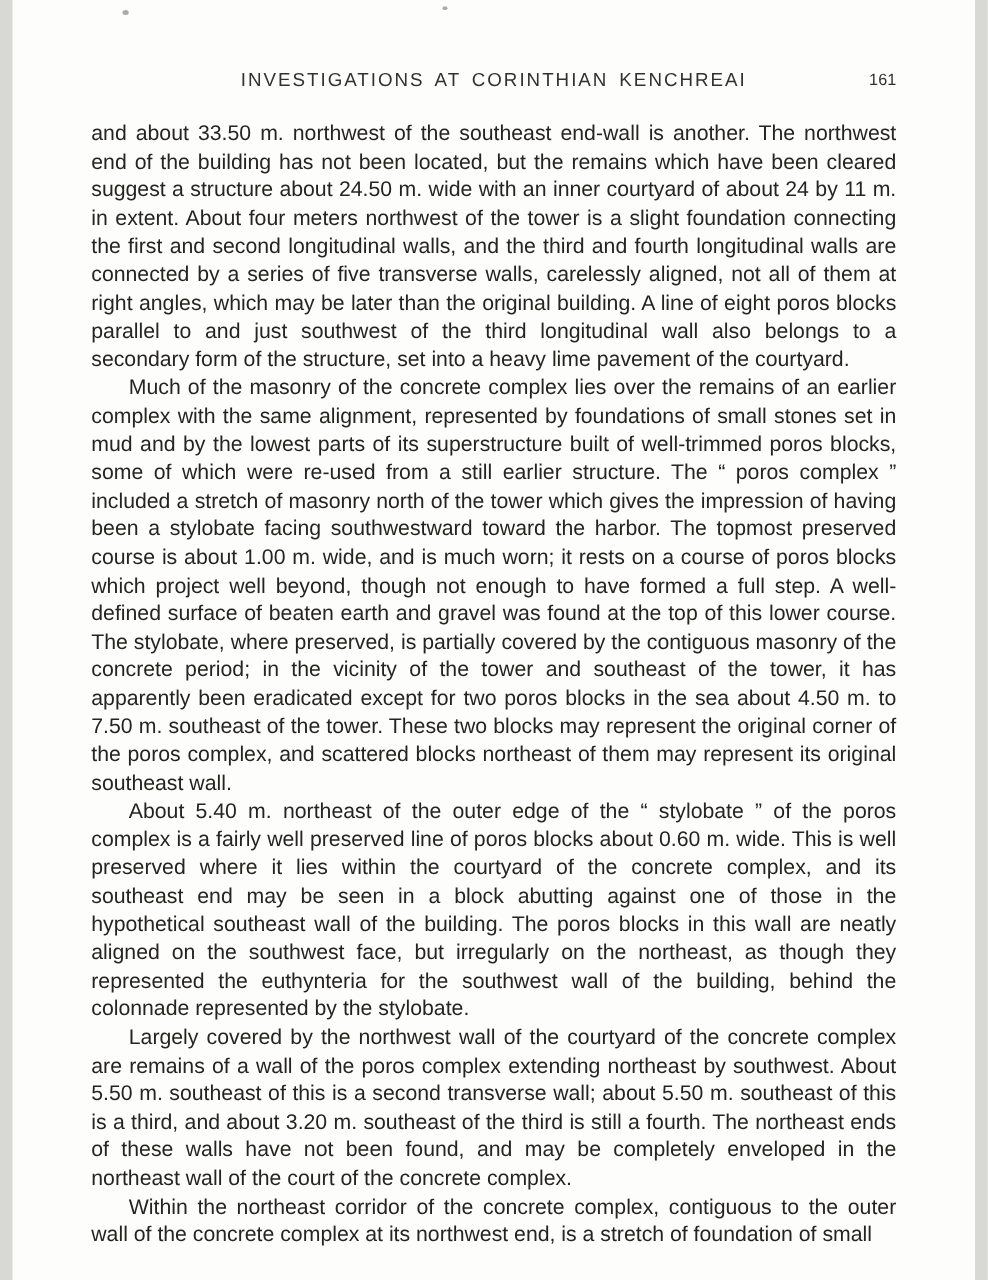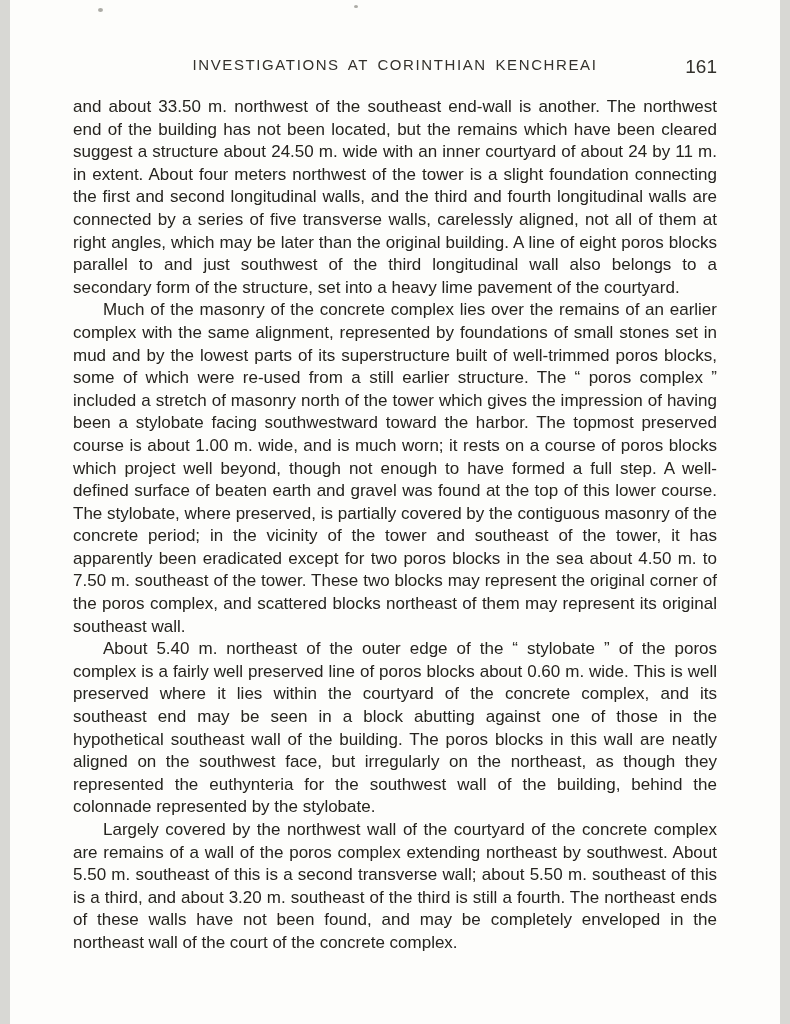--- a/index.html
+++ b/index.html
@@ -31,21 +31,21 @@
     text-align: center;
     font-size: 15px;
     letter-spacing: 1.6px;
     word-spacing: 3px;
     color: #33312c;
   }
   .page-number {
     position: absolute;
     right: 0;
     top: 0;
-    font-size: 19px;
+    font-size: 13px;
     color: #33312c;
   }
   .body-text {
     text-align: justify;
     font-size: 17px;
     line-height: 22.6px;
   }
   .body-text p {
     margin: 0;
     text-indent: 30px;
@@ -74,15 +74,16 @@
   <div class="running-header">
     <span class="head-title">INVESTIGATIONS AT CORINTHIAN KENCHREAI</span>
     <span class="page-number">161</span>
   </div>
 
   <div class="body-text">
     <p class="no-indent">and about 33.50 m. northwest of the southeast end-wall is another.  The northwest end of the building has not been located, but the remains which have been cleared suggest a structure about 24.50 m. wide with an inner courtyard of about 24 by 11 m. in extent.  About four meters northwest of the tower is a slight foundation connecting the first and second longitudinal walls, and the third and fourth longitudinal walls are connected by a series of five transverse walls, carelessly aligned, not all of them at right angles, which may be later than the original building.  A line of eight poros blocks parallel to and just southwest of the third longitudinal wall also belongs to a secondary form of the structure, set into a heavy lime pavement of the courtyard.</p>
     <p>Much of the masonry of the concrete complex lies over the remains of an earlier complex with the same alignment, represented by foundations of small stones set in mud and by the lowest parts of its superstructure built of well-trimmed poros blocks, some of which were re-used from a still earlier structure.  The “ poros complex ” included a stretch of masonry north of the tower which gives the impression of having been a stylobate facing southwestward toward the harbor.  The topmost preserved course is about 1.00 m. wide, and is much worn; it rests on a course of poros blocks which project well beyond, though not enough to have formed a full step.  A well-defined surface of beaten earth and gravel was found at the top of this lower course.  The stylobate, where preserved, is partially covered by the contiguous masonry of the concrete period; in the vicinity of the tower and southeast of the tower, it has apparently been eradicated except for two poros blocks in the sea about 4.50 m. to 7.50 m. southeast of the tower.  These two blocks may represent the original corner of the poros complex, and scattered blocks northeast of them may represent its original southeast wall.</p>
     <p>About 5.40 m. northeast of the outer edge of the “ stylobate ” of the poros complex is a fairly well preserved line of poros blocks about 0.60 m. wide.  This is well preserved where it lies within the courtyard of the concrete complex, and its southeast end may be seen in a block abutting against one of those in the hypothetical southeast wall of the building.  The poros blocks in this wall are neatly aligned on the southwest face, but irregularly on the northeast, as though they represented the euthynteria for the southwest wall of the building, behind the colonnade represented by the stylobate.</p>
     <p>Largely covered by the northwest wall of the courtyard of the concrete complex are remains of a wall of the poros complex extending northeast by southwest.  About 5.50 m. southeast of this is a second transverse wall; about 5.50 m. southeast of this is a third, and about 3.20 m. southeast of the third is still a fourth.  The northeast ends of these walls have not been found, and may be completely enveloped in the northeast wall of the court of the concrete complex.</p>
+    <p>Within the northeast corridor of the concrete complex, contiguous to the outer wall of the concrete complex at its northwest end, is a stretch of foundation of small</p>
   </div>
 
 </div>
 
 </body></html>

